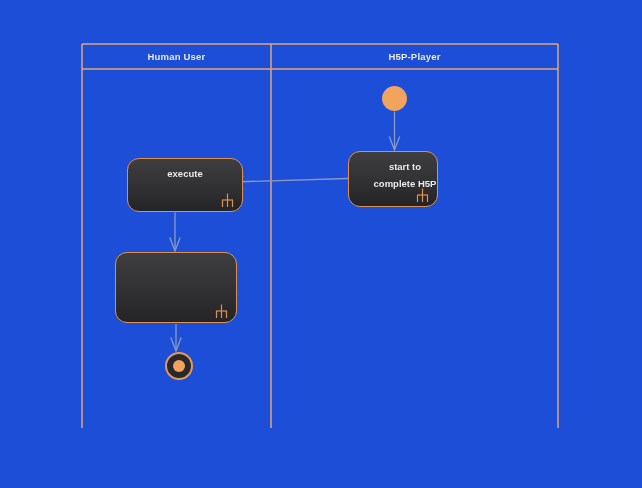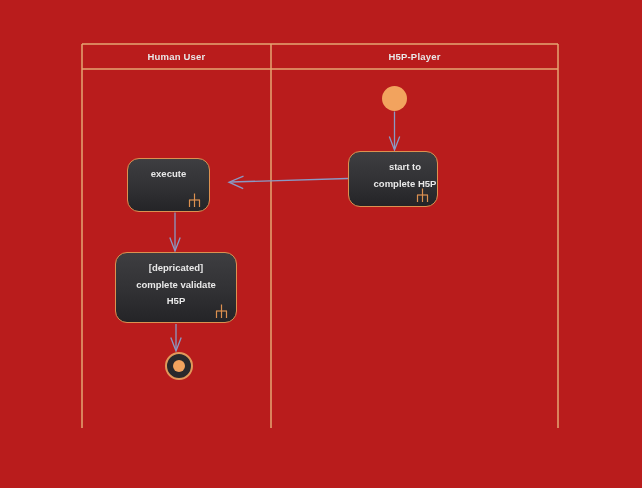--- a/index.html
+++ b/index.html
@@ -5,21 +5,21 @@
   html, body {
     margin: 0;
     padding: 0;
     background: #1d1d1e;
     font-family: "Liberation Sans", sans-serif;
   }
   .canvas {
     position: relative;
     width: 642px;
     height: 488px;
-    background: #b91c1c;
+    background: #1d4ed8;
     overflow: hidden;
   }
   svg.layer {
     position: absolute;
     left: 0;
     top: 0;
     pointer-events: none;
   }
   .lane-header-label {
     position: absolute;
@@ -142,41 +142,36 @@
       <g stroke="#dc9150" stroke-width="1.2" fill="none">
         <line x1="6.5" y1="0.5" x2="6.5" y2="7"></line>
         <line x1="1" y1="7" x2="12" y2="7"></line>
         <line x1="1.5" y1="7" x2="1.5" y2="14"></line>
         <line x1="6.5" y1="7" x2="6.5" y2="14"></line>
         <line x1="11.5" y1="7" x2="11.5" y2="14"></line>
       </g>
     </svg>
   </div>
 
-  <div class="action-node" style="left:127px; top:158px; width:83px; height:54px;">
+  <div class="action-node" style="left:127px; top:158px; width:116px; height:54px;">
     <div class="node-text">
       <span class="node-line">execute</span>
     </div>
     <svg class="rake" viewBox="0 0 13 15">
       <g stroke="#dc9150" stroke-width="1.2" fill="none">
         <line x1="6.5" y1="0.5" x2="6.5" y2="7"></line>
         <line x1="1" y1="7" x2="12" y2="7"></line>
         <line x1="1.5" y1="7" x2="1.5" y2="14"></line>
         <line x1="6.5" y1="7" x2="6.5" y2="14"></line>
         <line x1="11.5" y1="7" x2="11.5" y2="14"></line>
       </g>
     </svg>
   </div>
 
   <div class="action-node" style="left:115px; top:252px; width:122px; height:71px;">
-    <div class="node-text">
-      <span class="node-line">[depricated]</span>
-      <span class="node-line">complete validate</span>
-      <span class="node-line">H5P</span>
-    </div>
     <svg class="rake" viewBox="0 0 13 15">
       <g stroke="#dc9150" stroke-width="1.2" fill="none">
         <line x1="6.5" y1="0.5" x2="6.5" y2="7"></line>
         <line x1="1" y1="7" x2="12" y2="7"></line>
         <line x1="1.5" y1="7" x2="1.5" y2="14"></line>
         <line x1="6.5" y1="7" x2="6.5" y2="14"></line>
         <line x1="11.5" y1="7" x2="11.5" y2="14"></line>
       </g>
     </svg>
   </div>

